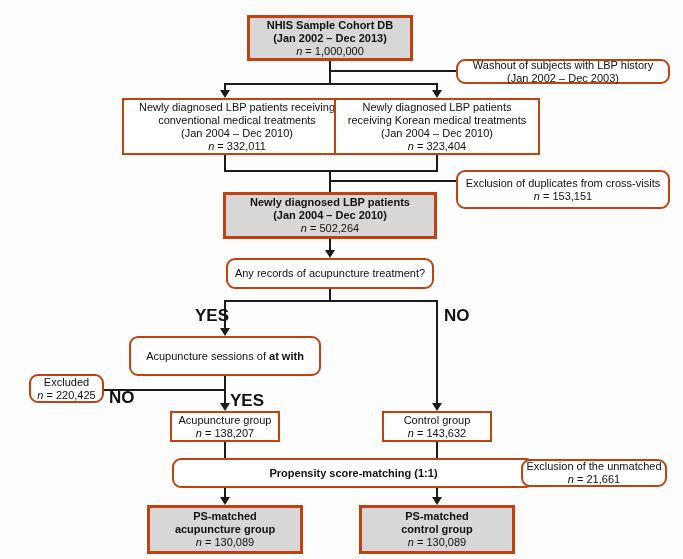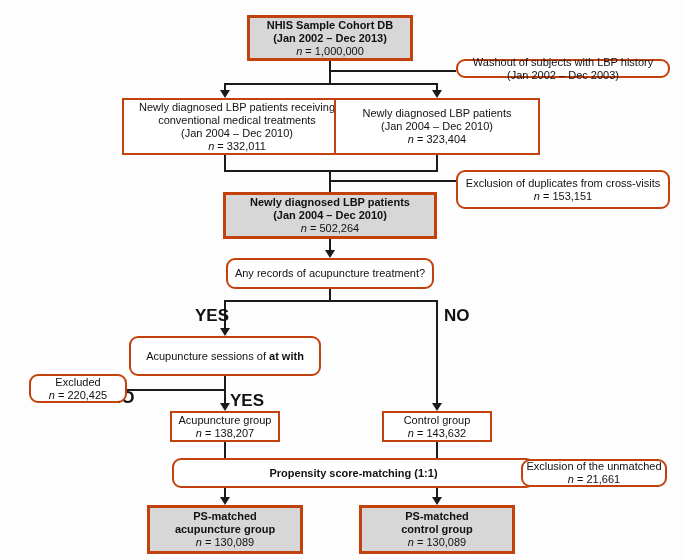--- a/index.html
+++ b/index.html
@@ -13,28 +13,28 @@
   .b{font-weight:bold;}
   .it{font-style:italic;}
   .ln{white-space:pre;}
   .vl,.hl{position:absolute;background:#1b1b1b;}
   .arr{position:absolute;width:0;height:0;border-left:5px solid transparent;
        border-right:5px solid transparent;border-top:8px solid #1b1b1b;}
   .lbl{position:absolute;font-size:17px;line-height:12px;color:#111;font-weight:bold;}
 
   
   #b-nhis{left:247px;top:15px;width:166px;height:46px}
-  #b-washout{left:456px;top:59px;width:214px;height:19px}
+  #b-washout{left:456px;top:59px;width:214px;height:25px}
   #b-conv{left:122px;top:98px;width:230px;height:57px}
   #b-kor{left:334px;top:98px;width:206px;height:57px}
   #b-dup{left:456px;top:170px;width:214px;height:39px}
   #b-lbp{left:223px;top:192px;width:214px;height:47px}
   #b-any{left:226px;top:258px;width:208px;height:31px}
   #b-sess{left:129px;top:336px;width:192px;height:40px}
-  #b-excl{left:29px;top:374px;width:98px;height:29px}
+  #b-excl{left:29px;top:374px;width:75px;height:29px}
   #b-acu{left:170px;top:411px;width:110px;height:31px}
   #b-ctrl{left:382px;top:411px;width:110px;height:31px}
   #b-prop{left:172px;top:458px;width:363px;height:30px}
   #b-unm{left:521px;top:459px;width:146px;height:28px}
   #b-psa{left:147px;top:505px;width:156px;height:49px}
   #b-psc{left:359px;top:505px;width:156px;height:49px}
 
   
   #l1{left:329px;top:61px;width:2px;height:23px}
   #l2{left:330px;top:70px;width:126px;height:2px}
@@ -130,20 +130,21 @@
 
   <div class="box" id="b-conv">
     <div class="ln">Newly diagnosed LBP patients receiving</div>
     <div class="ln">conventional medical treatments</div>
     <div class="ln">(Jan 2004 – Dec 2010)</div>
     <div class="ln"><span class="it">n</span><span> = 332,011</span></div>
   </div>
 
   <div class="box" id="b-kor">
     <div class="ln">Newly diagnosed LBP patients</div>
+    <div class="ln">receiving Korean medical treatments</div>
     <div class="ln">(Jan 2004 – Dec 2010)</div>
     <div class="ln"><span class="it">n</span><span> = 323,404</span></div>
   </div>
 
   <div class="box round" id="b-dup">
     <div class="ln">Exclusion of duplicates from cross-visits</div>
     <div class="ln"><span class="it">n</span><span> = 153,151</span></div>
   </div>
 
   <div class="box gray" id="b-lbp">

